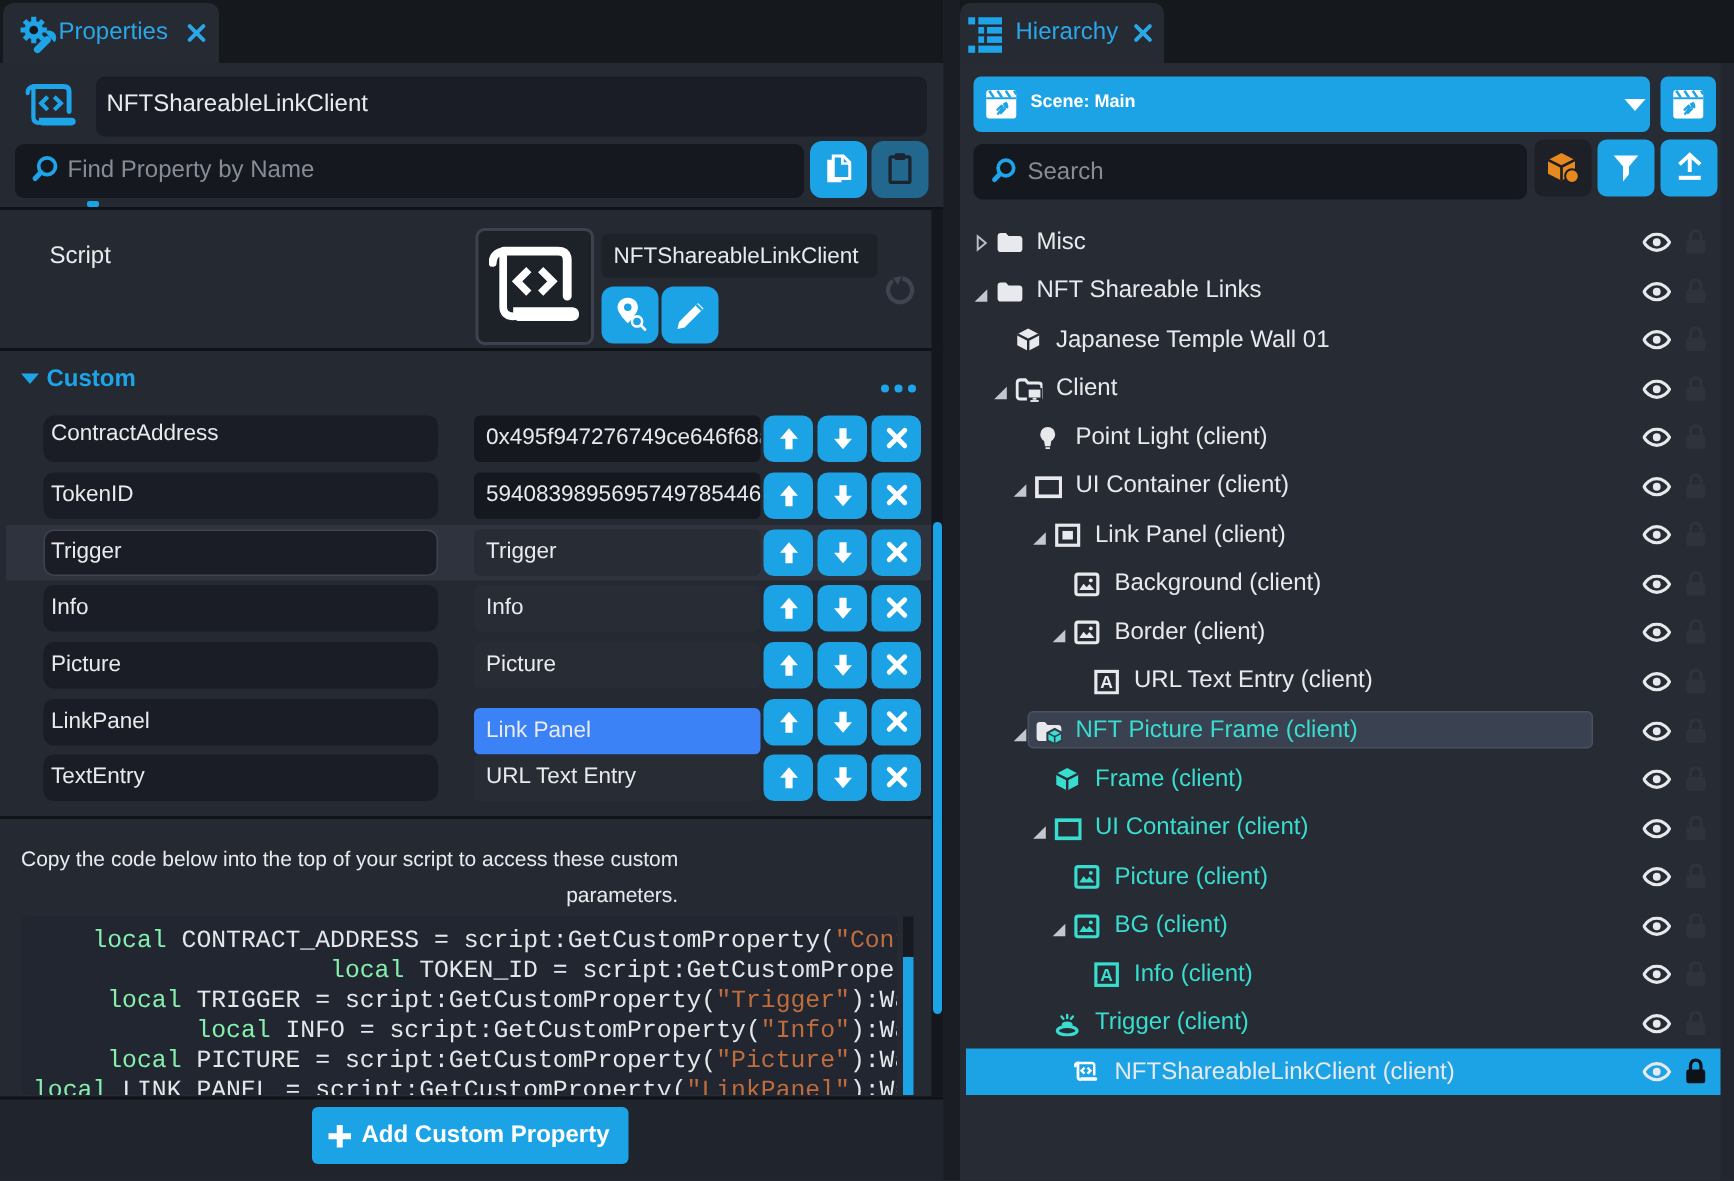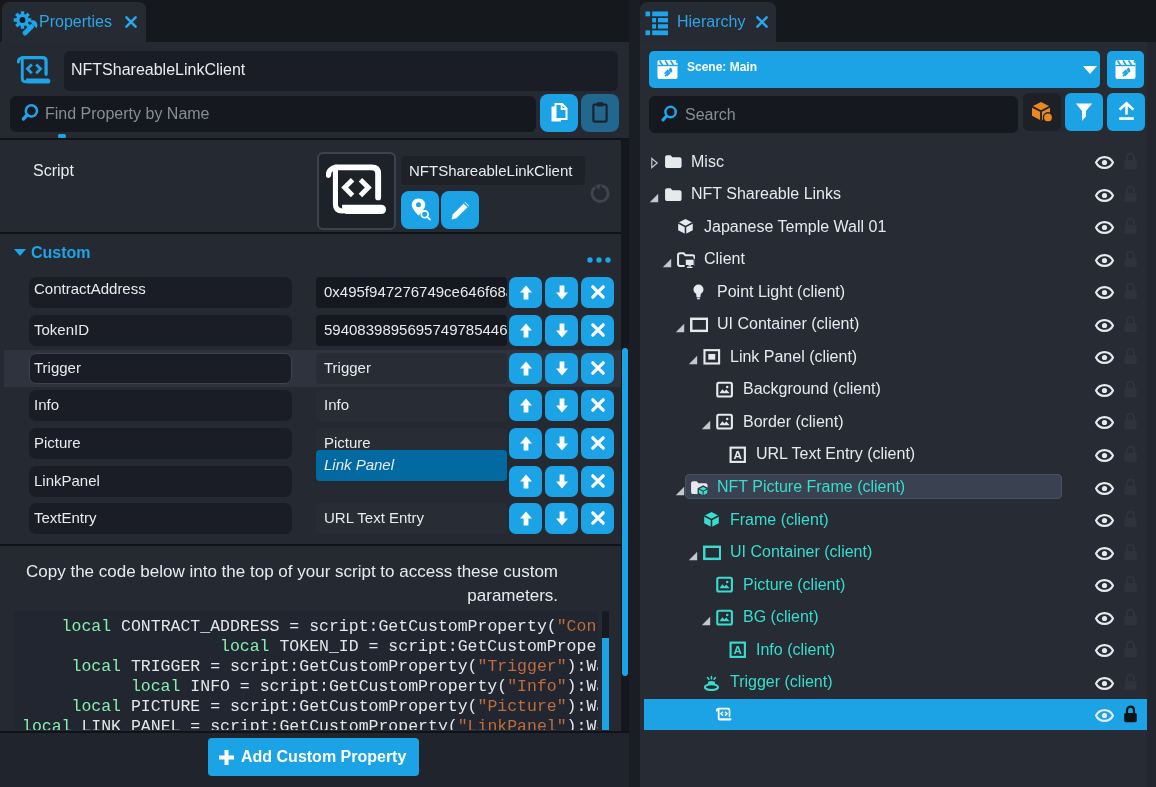--- a/index.html
+++ b/index.html
@@ -219,21 +219,21 @@
           <path d="M9 15.5 L3 8.5 H6.6 V1.5 H11.4 V8.5 H15 Z" fill="#fff"></path>
         </svg>
       </div>
   <div class="abs sqbtn" style="left:581px; top:428.0px; text-align:center; line-height:29px;">
         <svg width="16" height="16" viewBox="0 0 16 16">
           <path d="M2.8 2.8 L13.2 13.2 M13.2 2.8 L2.8 13.2" stroke="#fff" stroke-width="3.2" stroke-linecap="round"></path>
         </svg>
       </div>
   <div class="abs" style="left:29px; top:465.7px; width:263px; height:31px; background:#1a1d25; border-radius:7px; "></div>
   <div class="abs rowname" style="left:34px; top:465.7px;">LinkPanel</div>
-  <div class="abs" style="left:316px; top:450px; width:191px; height:31px; background:#0369a1; border-radius:4px; overflow:hidden;font-style:italic;">
+  <div class="abs" style="left:316px; top:472px; width:191px; height:31px; background:#3b82f6; border-radius:4px; overflow:hidden;">
         <div class="rowname" style="position:absolute; left:8px; white-space:nowrap;">Link Panel</div>
       </div>
   <div class="abs sqbtn" style="left:509px; top:465.7px; text-align:center; line-height:29px;">
         <svg width="18" height="17" viewBox="0 0 18 17">
           <path d="M9 1.5 L15 8.5 H11.4 V15.5 H6.6 V8.5 H3 Z" fill="#fff"></path>
         </svg>
       </div>
   <div class="abs sqbtn" style="left:545px; top:465.7px; text-align:center; line-height:29px;">
         <svg width="18" height="17" viewBox="0 0 18 17">
           <path d="M9 15.5 L3 8.5 H6.6 V1.5 H11.4 V8.5 H15 Z" fill="#fff"></path>
@@ -260,21 +260,21 @@
         </svg>
       </div>
   <div class="abs sqbtn" style="left:581px; top:503.4px; text-align:center; line-height:29px;">
         <svg width="16" height="16" viewBox="0 0 16 16">
           <path d="M2.8 2.8 L13.2 13.2 M13.2 2.8 L2.8 13.2" stroke="#fff" stroke-width="3.2" stroke-linecap="round"></path>
         </svg>
       </div>
   </div>
 
   <div class="abs sep" style="top:544px;"></div>
-  <div class="abs white" style="left:26px; top:560px; font-size:17px; line-height:24px;">Copy the code below into the top of your script to access these custom<br>parameters.</div>
+  <div class="abs white" style="left:14px; top:560px; font-size:14px; line-height:24px;">Copy the code below into the top of your script to access these custom<br>parameters.</div>
 
   <div class="abs" style="left:14px; top:611px; width:584px; height:119px; background:#212631; border-radius:4px; overflow:hidden;">
     <div class="code" style="position:absolute; left:8px; top:6px;"><span class="kw">local</span> CONTRACT_ADDRESS = script:GetCustomProperty(<span class="str">"ContractAddress"</span>)
 <span class="kw">local</span> TOKEN_ID = script:GetCustomProperty(<span class="str">"TokenID"</span>)
 <span class="kw">local</span> TRIGGER = script:GetCustomProperty(<span class="str">"Trigger"</span>):WaitForObject()
 <span class="kw">local</span> INFO = script:GetCustomProperty(<span class="str">"Info"</span>):WaitForObject()
 <span class="kw">local</span> PICTURE = script:GetCustomProperty(<span class="str">"Picture"</span>):WaitForObject()
 <span class="kw">local</span> LINK_PANEL = script:GetCustomProperty(<span class="str">"LinkPanel"</span>):WaitForObject()</div>
   </div>
   <div class="abs" style="left:602px; top:611px; width:7px; height:119px; background:#171b21;"></div>
@@ -647,20 +647,21 @@
         </div>
     <div class="abs trow" style="top:698.3px;">
           <div class="abs" style="left:4px; top:1px; width:503px; height:31px; background:#1ba3e6;"></div>
           <div class="abs" style="left:76px; top:8px;"><svg width="16" height="17" viewBox="-2 -2 64 62">
               <path d="M9 5.5 H45.5 C50 5.5 52 7.6 52 11.8 V36" fill="none" stroke="#ffffff" stroke-width="6.5" stroke-linecap="round"></path>
               <path d="M9.5 5.6 C4 6 1.3 9.4 1.5 13.5" fill="none" stroke="#ffffff" stroke-width="7.4" stroke-linecap="round"></path>
               <path d="M8.6 7.5 V43 C8.6 47.5 11.2 49.8 15.5 49.8" fill="none" stroke="#ffffff" stroke-width="7.2" stroke-linecap="round"></path>
               <path d="M19 43.6 H54.5 C58.2 43.6 60 45.4 60 48.2 C60 51.2 58 52.9 54.8 52.9 H20 C16.8 52.9 15.4 51 15.4 48.4 V43.6 Z" fill="#ffffff"></path>
               <path d="M26 18 L18 26 L26 34 M34 18 L42 26 L34 34" fill="none" stroke="#ffffff" stroke-width="6"></path>
             </svg></div>
+          <span class="tlabel" style="left:103px;">NFTShareableLinkClient (client)</span>
           <div class="abs" style="left:455px; top:10px;"><svg width="19" height="13" viewBox="0 0 19 13">
               <path d="M9.5 1.1 C13.8 1.1 16.9 4.2 18 6.5 C16.9 8.8 13.8 11.9 9.5 11.9 C5.2 11.9 2.1 8.8 1 6.5 C2.1 4.2 5.2 1.1 9.5 1.1 Z" fill="none" stroke="#e7e9ec" stroke-width="2.1"></path>
               <circle cx="9.5" cy="6.5" r="2.6" fill="#e7e9ec"></circle>
             </svg></div>
           <div class="abs" style="left:483px; top:7px;"><svg width="15" height="18" viewBox="0 0 15 18">
               <path d="M4 8.5 V5.7 C4 3.3 5.4 1.7 7.5 1.7 C9.6 1.7 11 3.3 11 5.7 V8.5" fill="none" stroke="#0e1319" stroke-width="2.2"></path>
               <rect x="1.2" y="8" width="12.6" height="9.2" rx="1.6" fill="#0e1319"></rect>
             </svg></div>
         </div>
     </div>

